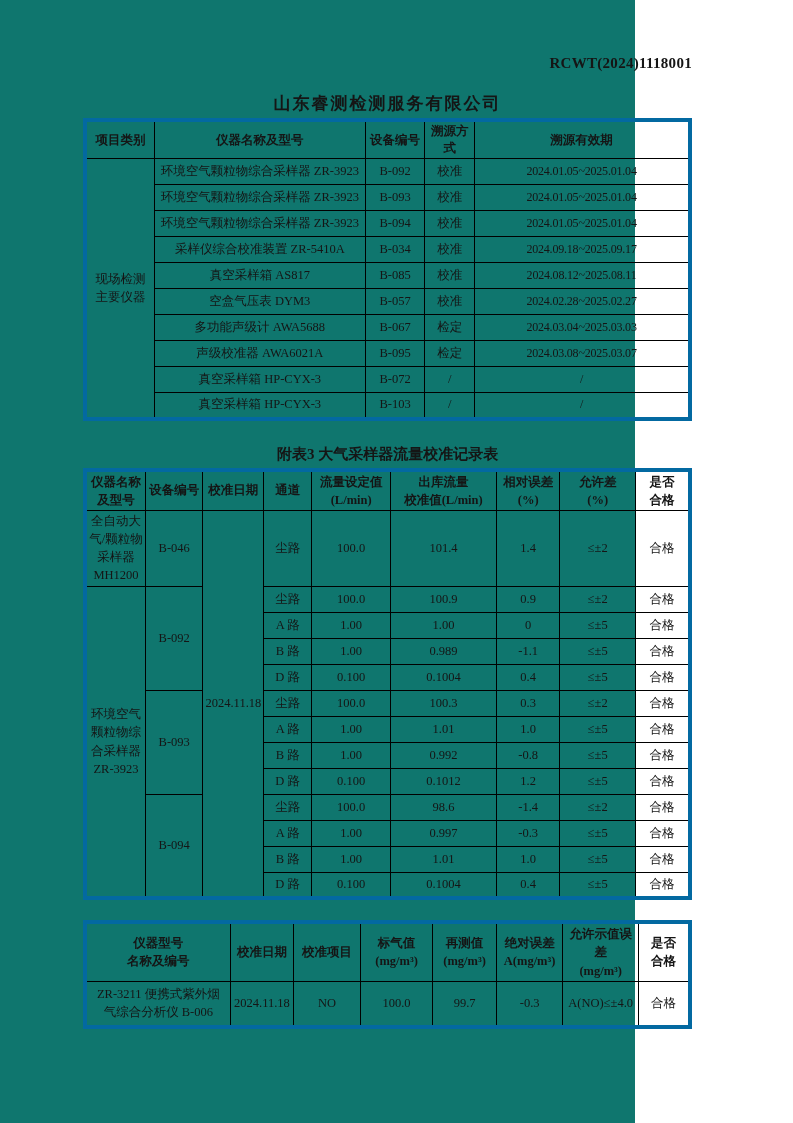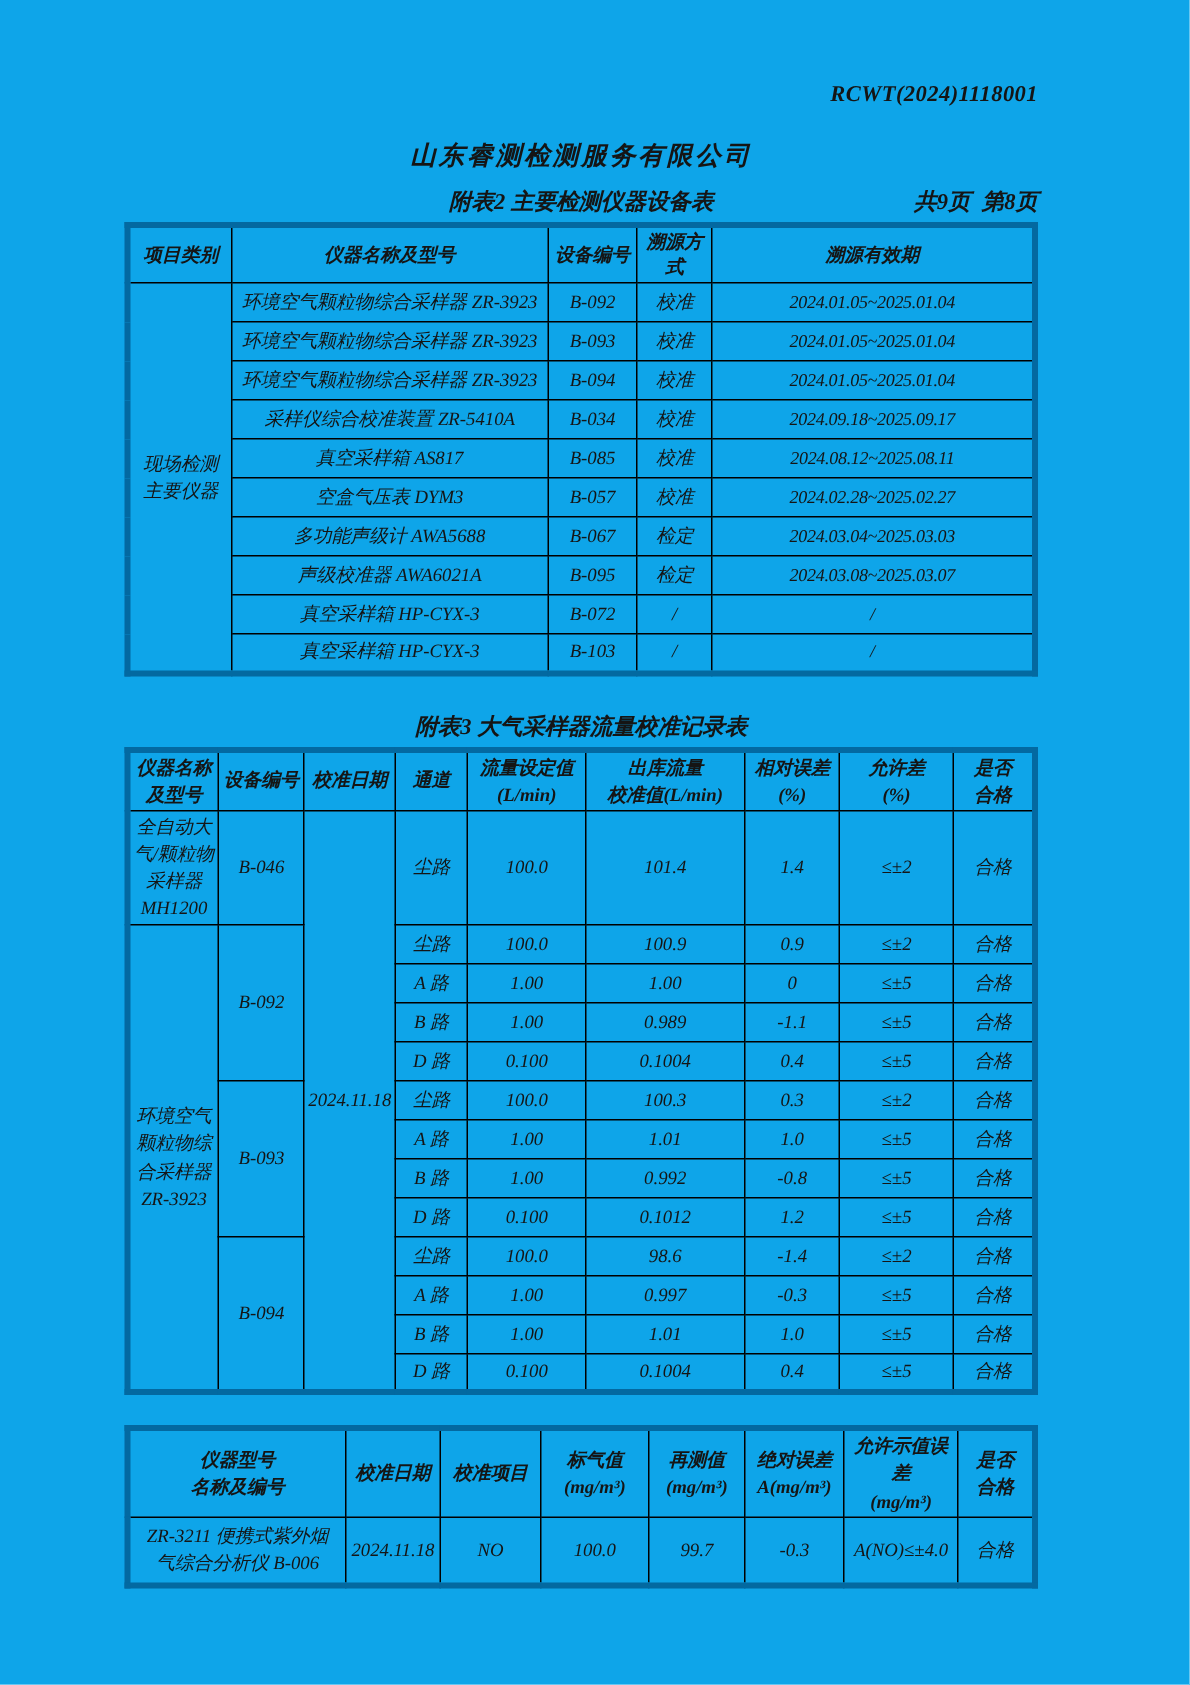--- a/index.html
+++ b/index.html
@@ -4,24 +4,23 @@
 <style>
   * { margin: 0; padding: 0; box-sizing: border-box; }
   html, body { background: #ffffff; }
   body {
     width: 793px; height: 1123px;
     font-family: "Liberation Serif", "DejaVu Serif", serif;
     color: #151515;
     overflow: hidden;
   }
   .page {
-    width: 793px; height: 1123px;
-    background: #0ea5e9;
+    width: 635px; height: 1123px;
+    background: #0f766e;
     position: relative;
-    font-style: italic;
   }
   .content {
     position: absolute;
     left: 83px; top: 0;
     width: 609px;
     padding-top: 55px;
   }
   .report-no {
     text-align: right;
     font-size: 15px;
@@ -95,24 +94,20 @@
 </style>
 </head>
 <body>
 
 <div class="page">
   <div class="content">
 
     <div class="report-no">RCWT(2024)1118001</div>
     <div class="company">山东睿测检测服务有限公司</div>
 
-    <div class="caption-row">
-      <div class="caption-center">附表2 主要检测仪器设备表</div>
-      <div class="page-info">共9页  第8页</div>
-    </div>
 
     <table class="t1">
       <colgroup>
         <col style="width:11.5%">
           <col style="width:34.8%">
           <col style="width:9.9%">
           <col style="width:8.2%">
           <col style="width:35.6%">
       </colgroup>
       <thead>

